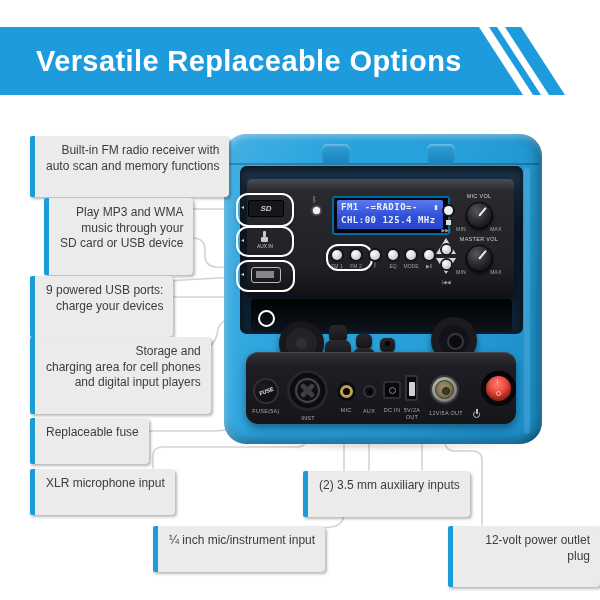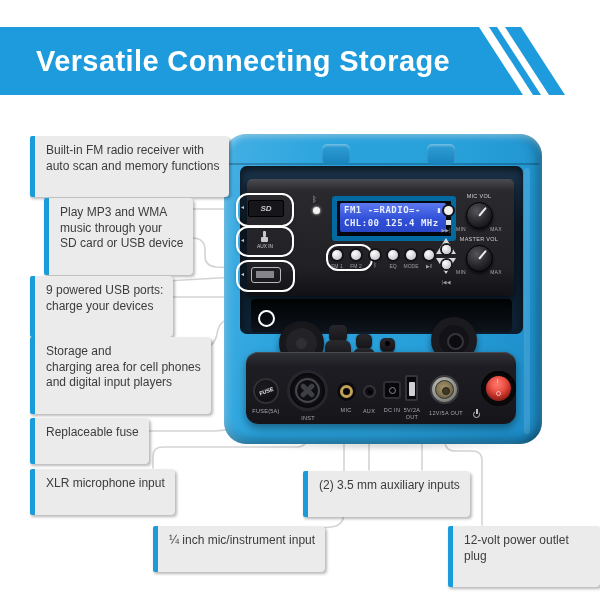--- a/index.html
+++ b/index.html
@@ -10,21 +10,21 @@
   .banner{position:absolute;left:0;top:27px;width:600px;height:68px;}
   .banner .fill{position:absolute;inset:0;background:var(--banner-blue);}
   .b-main{clip-path:polygon(0 0,479px 0,523px 100%,0 100%);}
   .b-s1{clip-path:polygon(489px 0,497px 0,541px 100%,533px 100%);}
   .b-s2{clip-path:polygon(505px 0,521px 0,565px 100%,549px 100%);}
   .banner-title{position:absolute;left:36px;top:0;height:68px;display:flex;align-items:center;
     color:#fff;font-size:29px;font-weight:bold;letter-spacing:.4px;}
   
   .co{position:absolute;background:var(--box-gray);border-left:5px solid var(--accent-blue);
       border-radius:2px 4px 4px 2px;padding:7px 10px 23px 11px;font-size:12px;line-height:15.5px;
-      color:#3c3c3c;white-space:pre-line;box-shadow:1.5px 2px 3px rgba(0,0,0,.28);}
+      color:#3c3c3c;white-space:pre-line;box-shadow:1.5px 2px 3px rgba(0,0,0,.28);text-align:right;}
   
   .hl{position:absolute;border:2px solid #fff;border-radius:12px;box-shadow:0 1px 3px rgba(0,0,0,.25);}
   .hl.circ{border-radius:50%;}
   
   .lbl{position:absolute;color:#a6a6ae;font-size:5.5px;text-align:center;letter-spacing:.3px;white-space:pre-line;line-height:7px;}
   .pbtn{position:absolute;width:10px;height:10px;border-radius:50%;
         background:radial-gradient(circle at 35% 32%,#ffffff,#c9c9cf 75%);
         box-shadow:0 0 0 2px #141418,0 1px 1px rgba(255,255,255,.12);}
   .plbl{position:absolute;width:20px;text-align:center;font-size:5px;color:#9d9da5;}
   .knob{position:absolute;width:25px;height:25px;border-radius:50%;border:1px solid #000;
@@ -42,21 +42,21 @@
 </style>
 </head>
 <body>
 
 <div class="stage">
 
   <div class="banner">
     <div class="fill b-main"></div>
     <div class="fill b-s1"></div>
     <div class="fill b-s2"></div>
-    <div class="banner-title">Versatile Connecting Storage</div>
+    <div class="banner-title">Versatile Replaceable Options</div>
   </div>
 
   <svg class="abs" style="left:0;top:0;width:600px;height:600px;pointer-events:none" fill="none" stroke="#d4d4d4" stroke-width="1.6" stroke-linecap="round">
     <path d="M213,151 H348 V244"></path>
     <path d="M168,209 H236"></path>
     <path d="M168,238 H192 Q205,238 205,250 V256 Q205,266 216,267 L236,268"></path>
     <path d="M166,281 L236,277"></path>
     <path d="M166,297 H398 Q408,297 408,307 V371"></path>
     <path d="M194,350 Q214,350 217,334 Q219,318 236,318 H258"></path>
     <path d="M137,431 H215 Q231,431 237,422 L253,404"></path>
@@ -102,21 +102,21 @@
   <div class="hl" style="left:236px;top:260px;width:55px;height:28px;"></div>
   <div class="hl" style="left:326px;top:244px;width:43px;height:23px;"></div>
   <div class="hl circ" style="left:426px;top:371px;width:37px;height:37px;"></div>
   <div class="hl circ" style="left:258px;top:310px;width:13px;height:13px;border-radius:50%;"></div>
 
   <div class="abs" style="left:312px;top:195px;font-size:8px;color:#a8b4c4;">ᛒ</div>
   <div class="abs" style="left:313px;top:207px;width:7px;height:7px;border-radius:50%;background:#f2f2f2;box-shadow:0 0 3px #fff;"></div>
   <div class="abs" style="left:336px;top:198px;width:7px;height:7px;border-radius:50%;border:1.2px solid #8a8a90;"></div>
   <div class="abs" style="left:336px;top:207px;width:8px;height:8px;border-radius:50%;background:#cccf4e;"></div>
 
-  <div class="abs" style="left:332px;top:196px;width:114px;height:35px;background:#05070f;border:5px solid #0369a1;border-radius:3px;">
+  <div class="abs" style="left:332px;top:196px;width:114px;height:35px;background:#05070f;border:2px solid #0369a1;border-radius:3px;">
     <div style="position:absolute;left:3px;top:2px;width:106px;height:29px;border-radius:2px;padding:1px 4px;box-sizing:border-box;
          background:linear-gradient(180deg,#5d79f0,#3050d8 55%,#2946c8);
          font-family:'DejaVu Sans Mono',monospace;font-size:9px;font-weight:bold;letter-spacing:.5px;color:#e8eeff;line-height:13px;">
       <div style="display:flex;justify-content:space-between;">
         <span>FM1 -=RADIO=-</span>
         <span style="font-size:8px;">▮</span>
       </div>
       <div>CHL:00 125.4 MHz</div>
     </div>
   </div>

